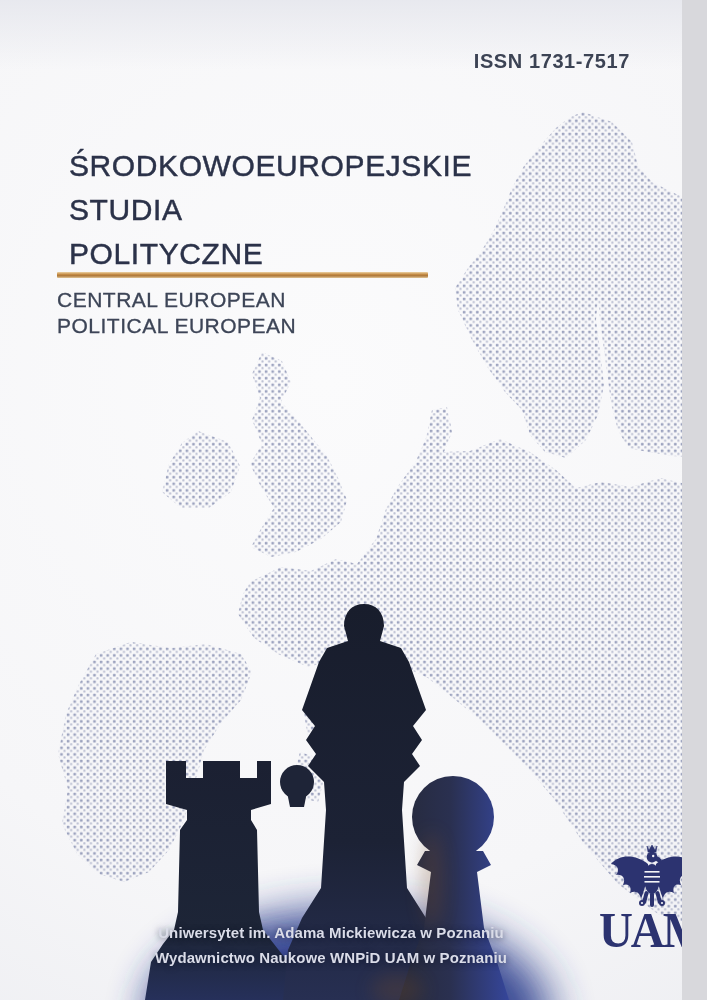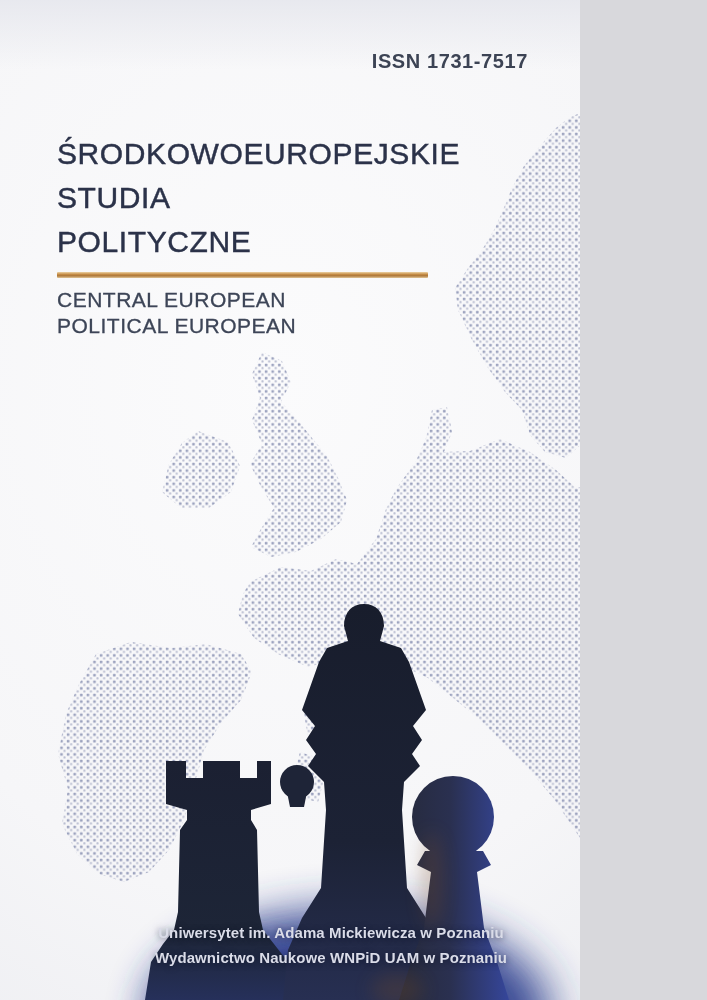--- a/index.html
+++ b/index.html
@@ -1,29 +1,29 @@
 <!DOCTYPE html>
 <html><head>
 <meta charset="utf-8">
 <style>
   html,body{margin:0;padding:0;background:#d8d8dc;}
   .page{
-    position:relative;width:580px;height:1000px;overflow:hidden;
+    position:relative;width:682px;height:1000px;overflow:hidden;
     font-family:"Liberation Sans",sans-serif;
     background:
       linear-gradient(180deg, rgba(231,232,238,.95) 0%, rgba(231,232,238,.5) 3.2%, rgba(255,255,255,0) 7%),
       radial-gradient(135% 95% at 48% 38%, #fbfbfc 0%, #f6f6f8 55%, #e8e9ee 100%);
   }
   .art{position:absolute;left:0;top:0;width:707px;height:1000px;}
   .issn{
     position:absolute;top:50px;right:52px;
     font-size:20px;font-weight:700;color:#3c4354;letter-spacing:.6px;
   }
   .title{
-    position:absolute;left:57px;top:132px;margin:0;
+    position:absolute;left:57px;top:132px;margin:12px;
     font-size:30px;line-height:44px;font-weight:400;color:#2b3249;
     letter-spacing:.6px;-webkit-text-stroke:.45px #2b3249;
   }
   .title span{display:block;}
   .rule{
     position:absolute;left:57px;top:272px;width:371px;height:6px;border-radius:1px;
     background:linear-gradient(180deg,#ecd2a4 0%,#c58c45 40%,#ad783b 62%,#e2c698 100%);
   }
   .subtitle{
     position:absolute;left:57px;top:287px;

